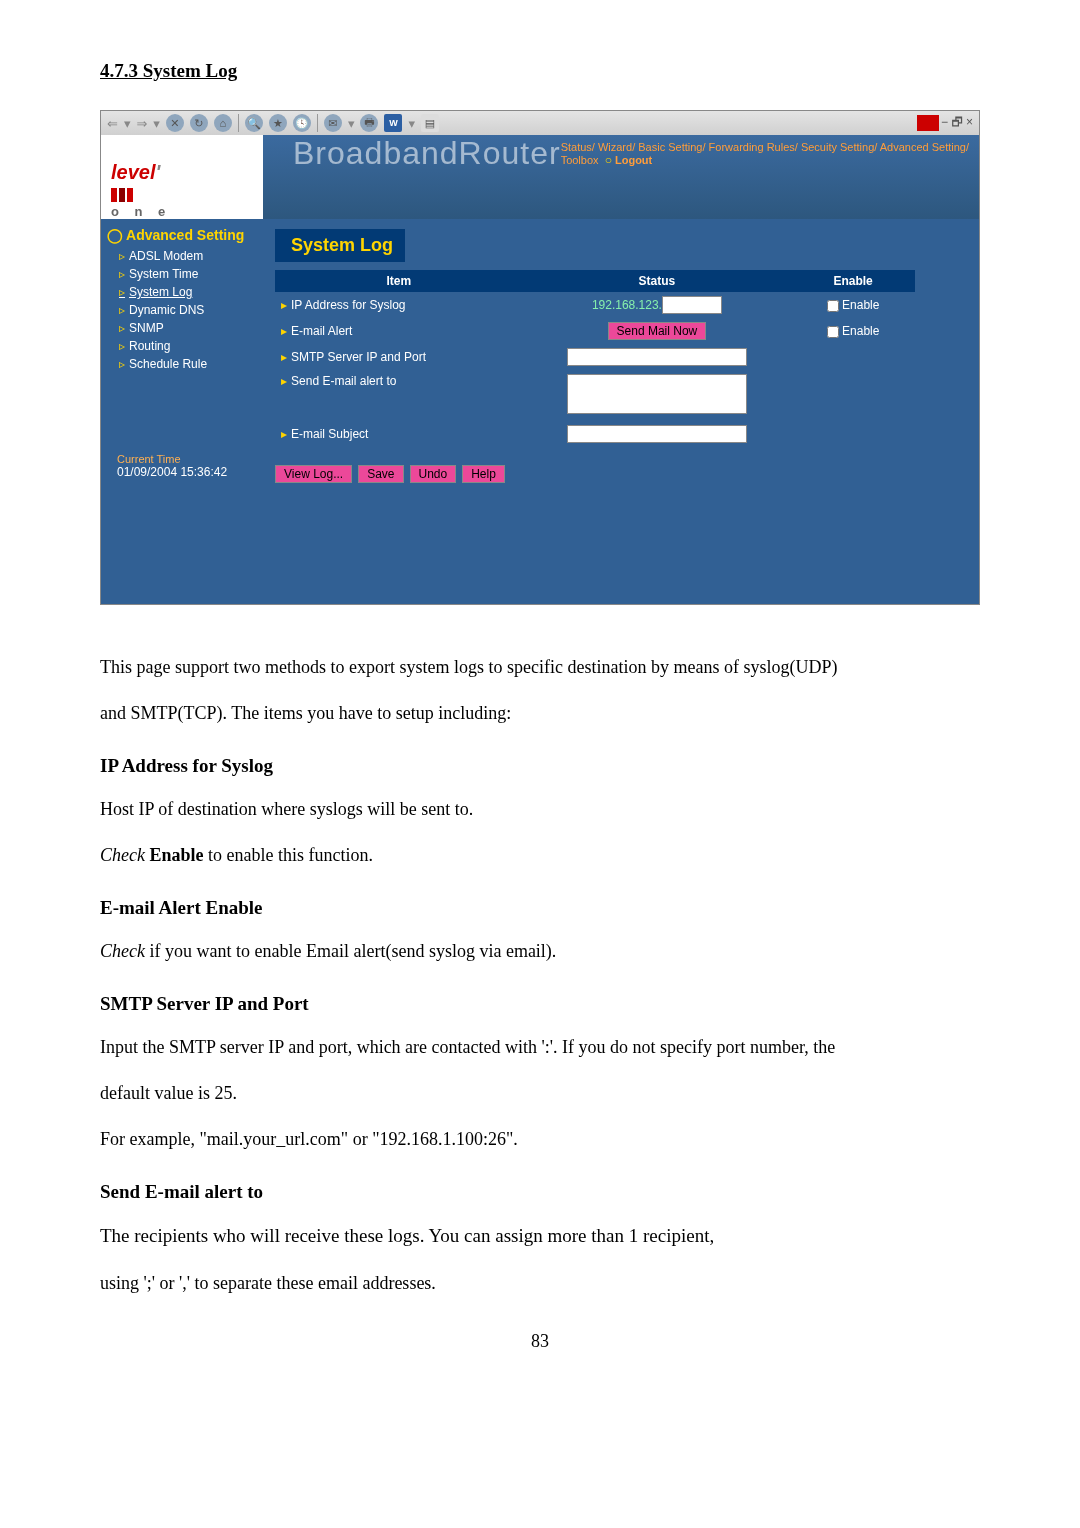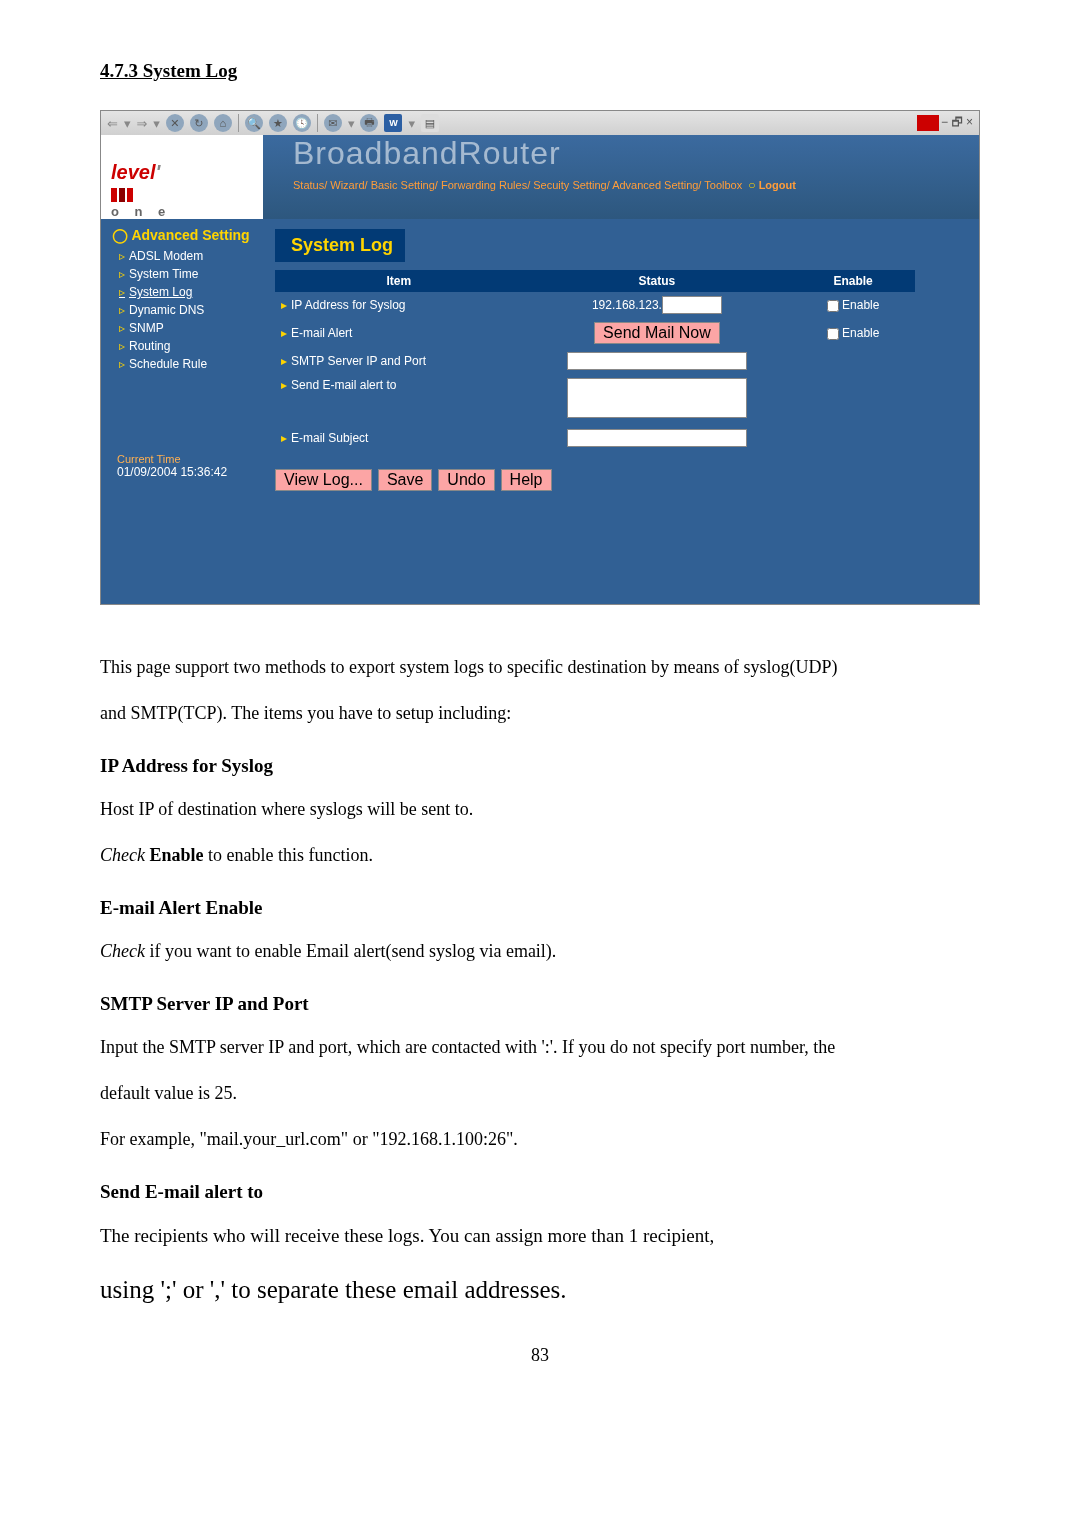--- a/index.html
+++ b/index.html
@@ -76,22 +76,22 @@
 .logo-bar { width: 6px; height: 14px; background: #c00; }
 .logo-bar:nth-child(1) { background: #c00; }
 .logo-bar:nth-child(2) { background: #8b0000; }
 .logo-bar:nth-child(3) { background: #c00; }
 .logo-sub { color: #666; letter-spacing: 6px; font-size: 13px; margin-top: 2px; font-weight: bold; }
 
 .banner-right {
   flex: 1;
   background: linear-gradient(#3b6a9f, #2d577e);
   display: flex;
-  flex-direction: column;
-  justify-content: flex-start;
+  flex-direction: row;
+  justify-content: center;
   padding-left: 30px;
   position: relative;
   border-left: 2px solid #fff;
 }
 .banner-title { font-size: 32px; color: rgba(255,255,255,0.55); letter-spacing: 1px; }
 .banner-links {
   font-size: 11px;
   color: #ff9d3a;
   margin-top: 6px;
 }
@@ -103,21 +103,20 @@
   width: 160px;
   background: #316094;
   padding-top: 4px;
   color: #fff;
 }
 .side-head {
   color: #ffd400;
   font-weight: bold;
   font-size: 14px;
   padding: 4px 6px;
-  text-align: center;
 }
 .side-head .bullet { color: #ffd400; }
 .side-item {
   padding: 2px 4px 2px 18px;
   color: #fff;
   font-size: 12px;
   cursor: pointer;
 }
 .side-item.active { text-decoration: underline; }
 .side-item .bul { color: #ffd400; margin-right: 4px; }
@@ -154,23 +153,23 @@
 .cfg-table td {
   color: #fff;
   font-size: 12px;
   padding: 4px 6px;
   vertical-align: middle;
 }
 .cfg-table td .bul { color: #ffd400; margin-right: 4px; }
 .cfg-table input[type=text] { background: #fff; border: 1px solid #888; font-size: 12px; padding: 1px 4px; }
 .cfg-table textarea { background: #fff; border: 1px solid #888; font-size: 12px; width: 180px; height: 40px; resize: none; }
 .cfg-table .btn-cell button, .btnrow button {
-  background: #fca5a5;
+  background: #ec4899;
   border: 1px solid #888;
-  font-size: 16px;
+  font-size: 12px;
   padding: 1px 8px;
   cursor: pointer;
 }
 .ck { width: 12px; height: 12px; vertical-align: middle; }
 .btnrow { margin-top: 18px; display: flex; gap: 6px; }
 
 
 .body-text { margin-top: 44px; line-height: 2.0; }
 .body-text p { margin-bottom: 10px; }
 .h3 { font-family: "Times New Roman", serif; font-weight: bold; font-size: 19px; margin-top: 16px; margin-bottom: 6px; }
@@ -248,21 +247,21 @@
       <table class="cfg-table">
         <tbody>
             <tr>
           <th style="width:240px">Item</th>
           <th style="width:260px">Status</th>
           <th style="width:120px">Enable</th>
         </tr>
         <tr>
           <td><span class="bul">▸</span><span>IP Address for Syslog</span></td>
           <td style="text-align:center">
-            <span style="color:#ffffff">192.168.123.</span><input type="text" style="width: 60px;">
+            <span style="color:#86efac">192.168.123.</span><input type="text" style="width: 60px;">
           </td>
           <td style="text-align:center"><input type="checkbox" class="ck" style=""> <span>Enable</span></td>
         </tr>
         <tr>
           <td><span class="bul">▸</span><span>E-mail Alert</span></td>
           <td style="text-align:center" class="btn-cell"><button>Send Mail Now</button></td>
           <td style="text-align:center"><input type="checkbox" class="ck" style=""> <span>Enable</span></td>
         </tr>
         <tr>
           <td><span class="bul">▸</span><span>SMTP Server IP and Port</span></td>
@@ -302,16 +301,16 @@
   <div class="h3">E-mail Alert Enable</div>
   <p><span class="italic">Check</span><span> if you want to enable Email alert(send syslog via email).</span></p>
 
   <div class="h3">SMTP Server IP and Port</div>
   <p>Input the SMTP server IP and port, which are contacted with ':'. If you do not specify port number, the</p>
   <p>default value is 25.</p>
   <p>For example, "mail.your_url.com" or "192.168.1.100:26".</p>
 
   <div class="h3">Send E-mail alert to</div>
   <p style="font-size:19px">The recipients who will receive these logs. You can assign more than 1 recipient,</p>
-  <p style="font-size:25px">using ';' or ',' to separate these email addresses.</p>
+  <p style="font-size:18px">using ';' or ',' to separate these email addresses.</p>
 </div>
 
 <div class="page-number">83</div>
 
 </body></html>

